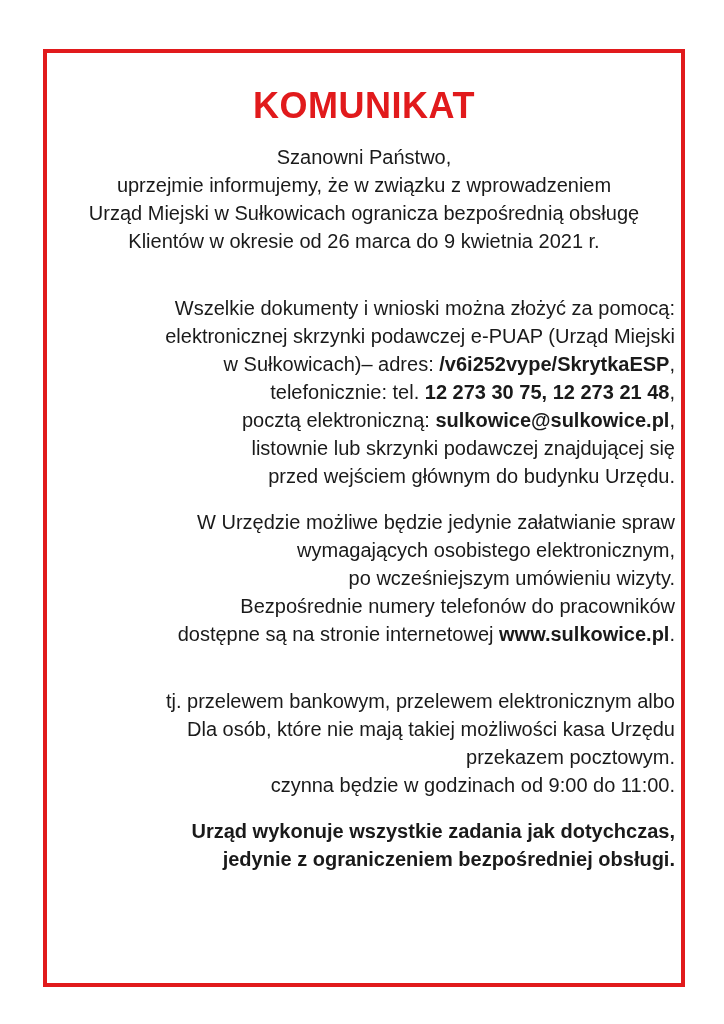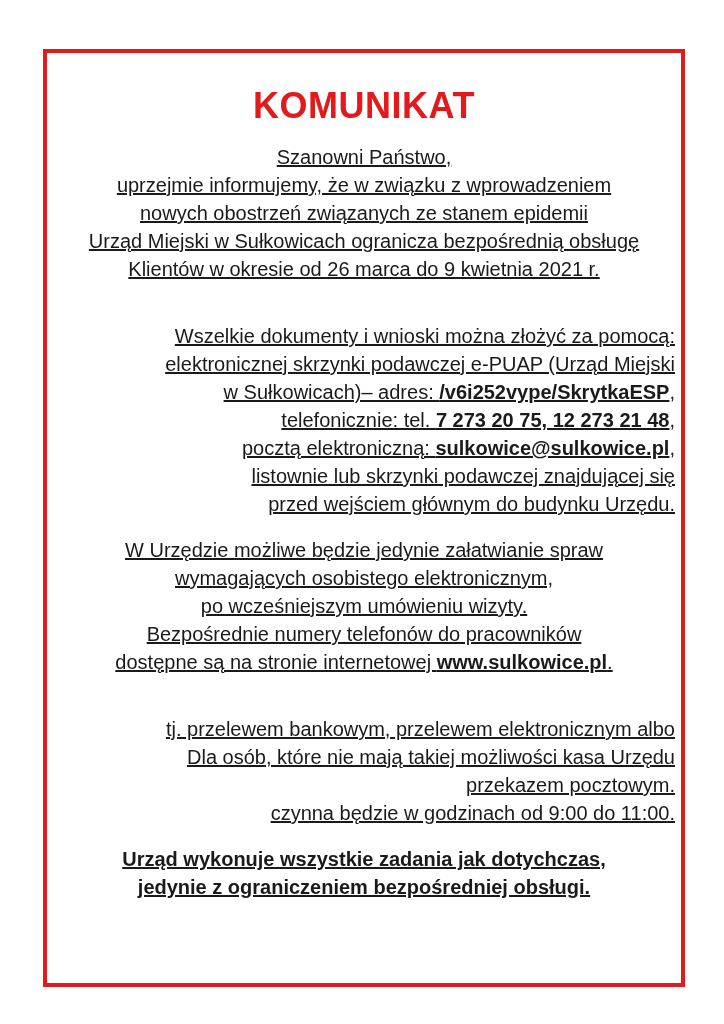--- a/index.html
+++ b/index.html
@@ -34,44 +34,43 @@
     font-weight: bold;
     color: #e11a1c;
     letter-spacing: 0.5px;
   }
   .para {
     margin: 0;
     font-size: 20px;
     line-height: 28px;
   }
   .para.gap-large { margin-top: 39px; text-align: right; }
-  .para.gap-small { margin-top: 18px; }
+  .para.gap-small { margin-top: 18px; text-align: right; }
   .para.bold-all .line { font-weight: bold; }
-  .line { white-space: nowrap; text-decoration: underline; }
+  .line { white-space: nowrap; }
   .line .b { font-weight: bold; }
 </style>
 </head>
 <body style="color: rgb(26, 26, 26); background: rgb(255, 255, 255);">
 
 <div class="page">
   <div class="frame" style="border-color: rgb(225, 26, 28);">
     <h1 class="title" style="color: rgb(225, 26, 28);">KOMUNIKAT</h1>
     <div class="body-text">
         <div class="para">
           <div class="line"><span>Szanowni Państwo,</span></div>
           <div class="line"><span>uprzejmie informujemy, że w związku z wprowadzeniem</span></div>
-          <div class="line"><span>nowych obostrzeń związanych ze stanem epidemii</span></div>
           <div class="line"><span>Urząd Miejski w Sułkowicach ogranicza bezpośrednią obsługę</span></div>
           <div class="line"><span>Klientów w okresie od 26 marca do 9 kwietnia 2021 r.</span></div>
         </div>
         <div class="para gap-large">
           <div class="line"><span>Wszelkie dokumenty i wnioski można złożyć za pomocą:</span></div>
           <div class="line"><span>elektronicznej skrzynki podawczej e-PUAP (Urząd Miejski</span></div>
           <div class="line"><span>w Sułkowicach)– adres: </span><span class="b">/v6i252vype/SkrytkaESP</span><span>,</span></div>
-          <div class="line"><span>telefonicznie: tel. </span><span class="b">7 273 20 75, 12 273 21 48</span><span>,</span></div>
+          <div class="line"><span>telefonicznie: tel. </span><span class="b">12 273 30 75, 12 273 21 48</span><span>,</span></div>
           <div class="line"><span>pocztą elektroniczną: </span><span class="b">sulkowice@sulkowice.pl</span><span>,</span></div>
           <div class="line"><span>listownie lub skrzynki podawczej znajdującej się</span></div>
           <div class="line"><span>przed wejściem głównym do budynku Urzędu.</span></div>
         </div>
         <div class="para gap-small">
           <div class="line"><span>W Urzędzie możliwe będzie jedynie załatwianie spraw</span></div>
           <div class="line"><span>wymagających osobistego elektronicznym,</span></div>
           <div class="line"><span>po wcześniejszym umówieniu wizyty.</span></div>
           <div class="line"><span>Bezpośrednie numery telefonów do pracowników</span></div>
           <div class="line"><span>dostępne są na stronie internetowej </span><span class="b">www.sulkowice.pl</span><span>.</span></div>

